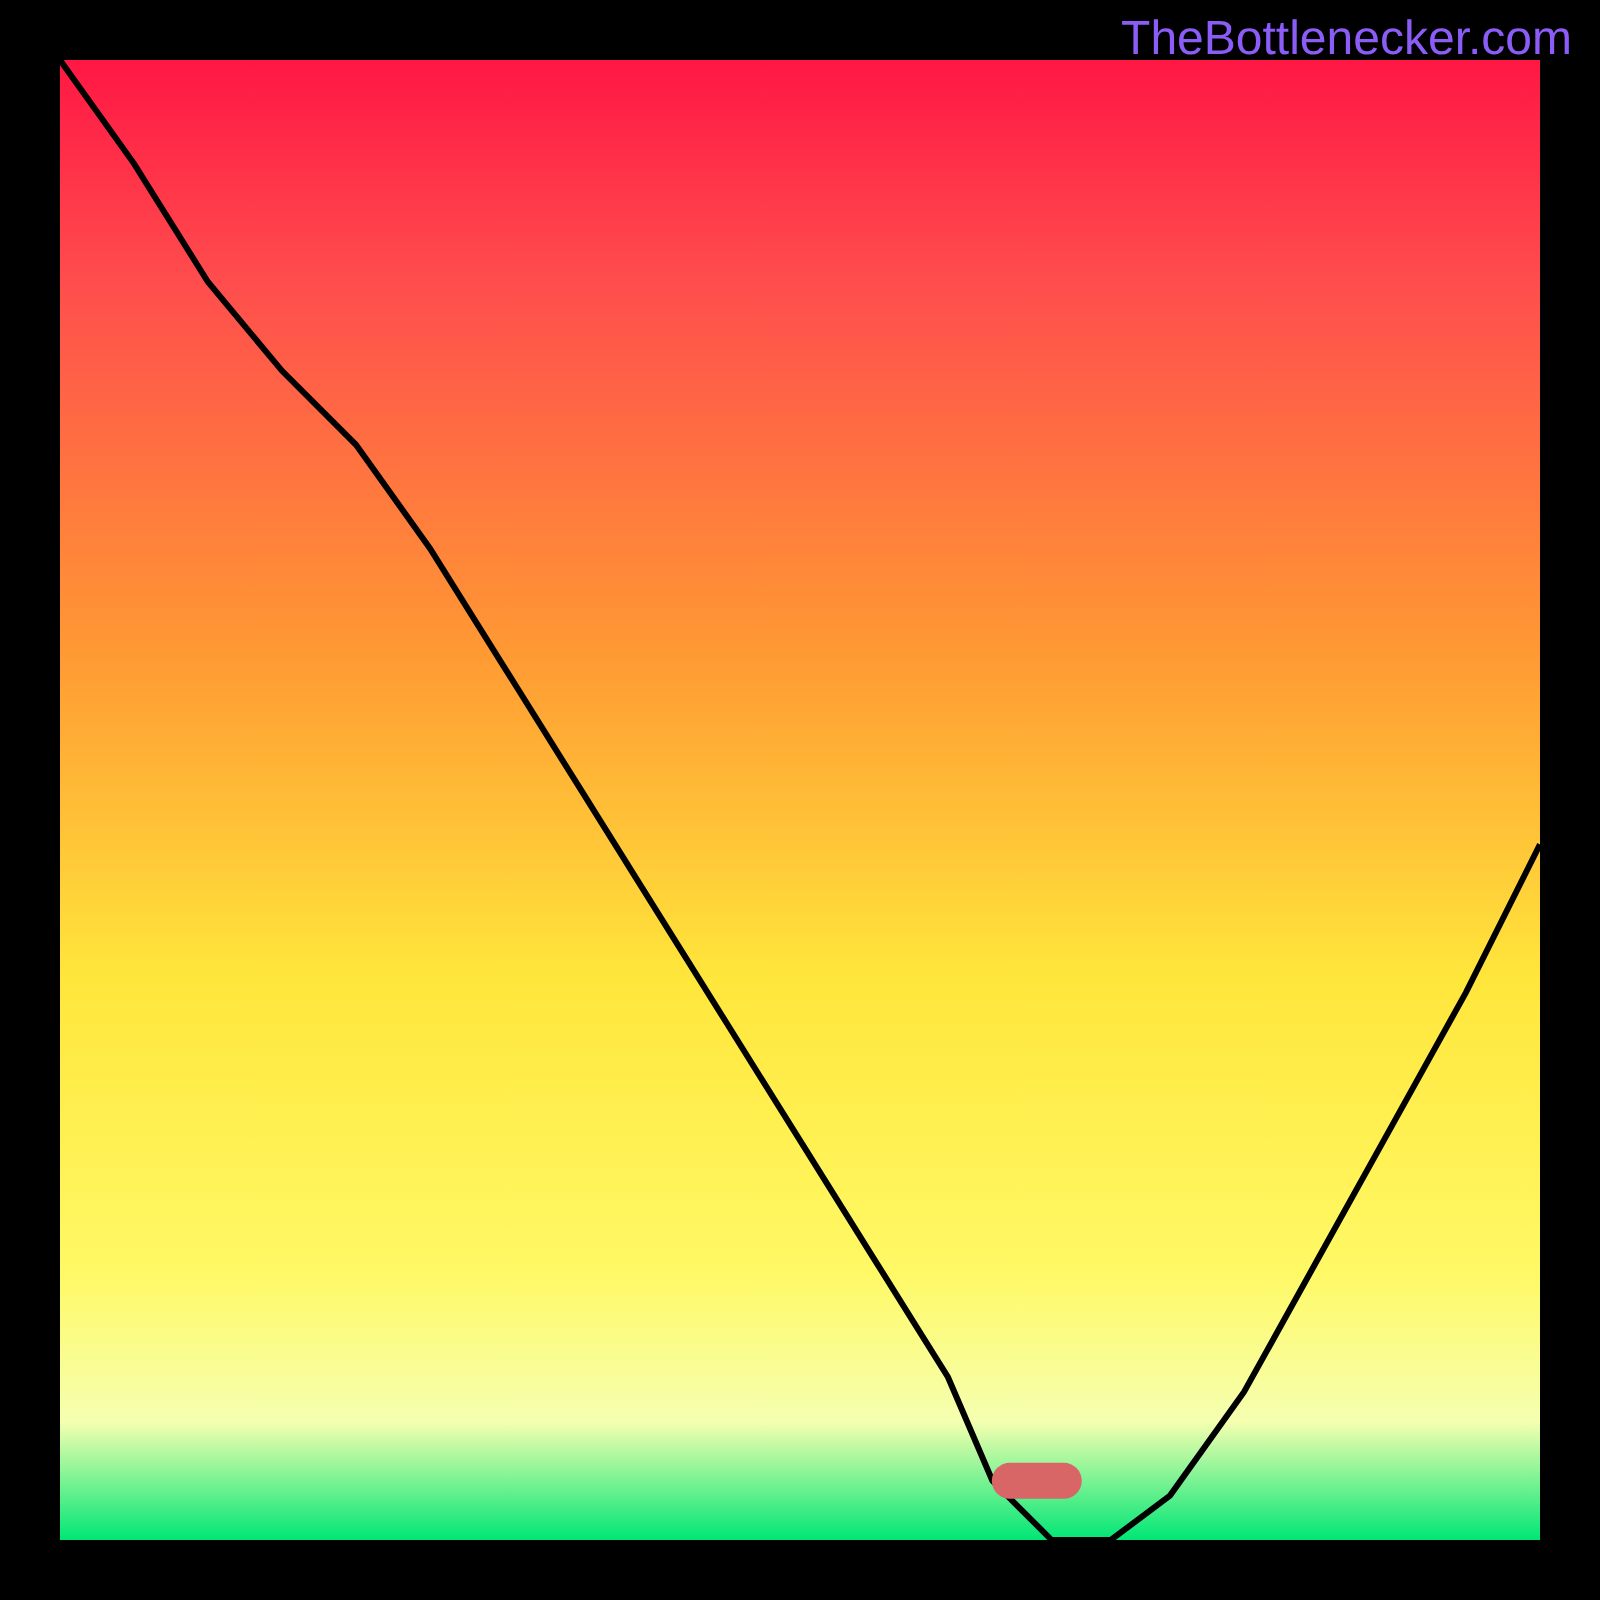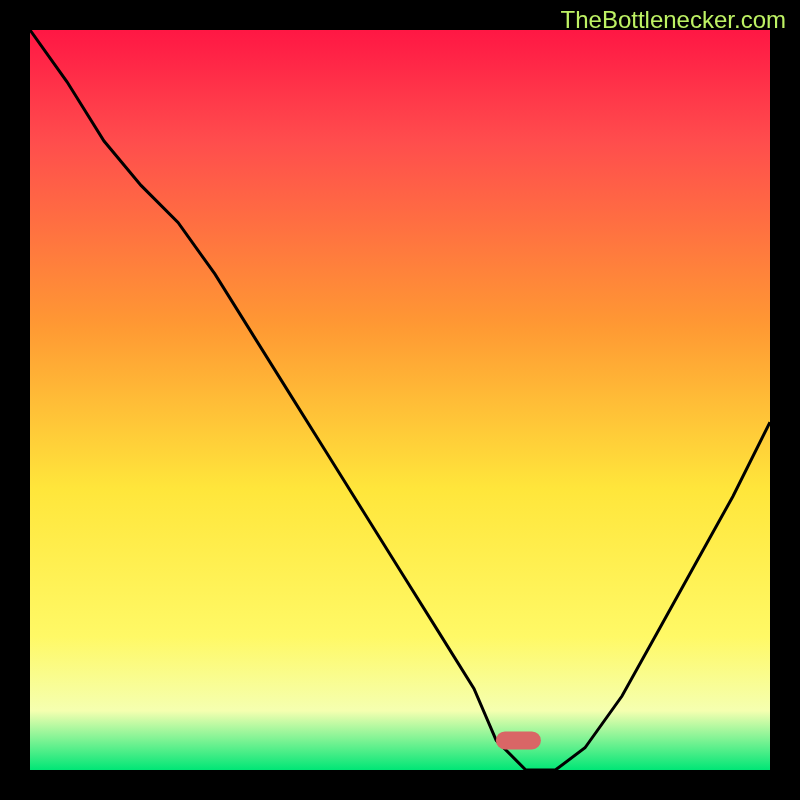--- a/index.html
+++ b/index.html
@@ -8,21 +8,21 @@
     background: #000;
     width: 800px;
     height: 800px;
     position: relative;
     font-family: Arial, sans-serif;
   }
   .watermark {
     position: absolute;
     top: 6px;
     right: 14px;
-    color: #bef264;
+    color: #8b5cf6;
     font-size: 24px;
     font-weight: 500;
     z-index: 10;
   }
   .chart-area {
     position: absolute;
     top: 30px;
     left: 30px;
     width: 740px;
     height: 740px;

